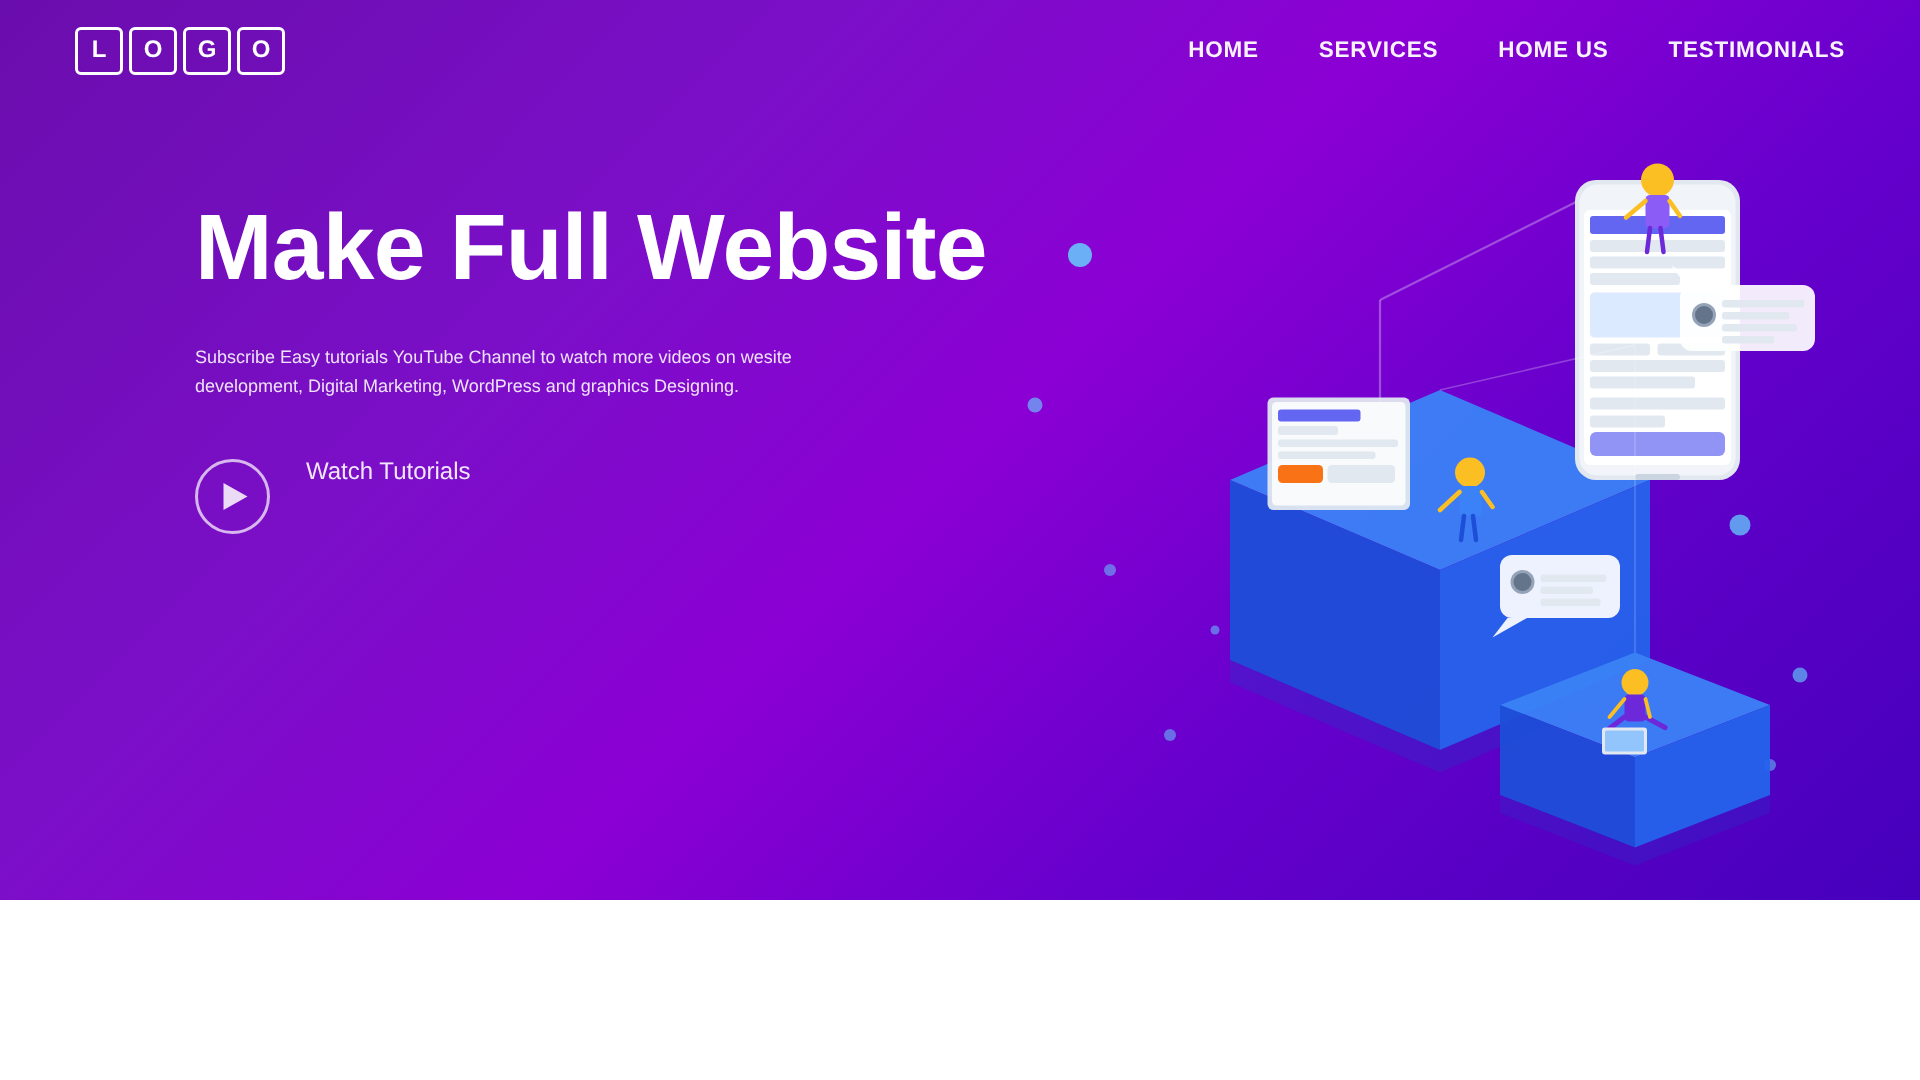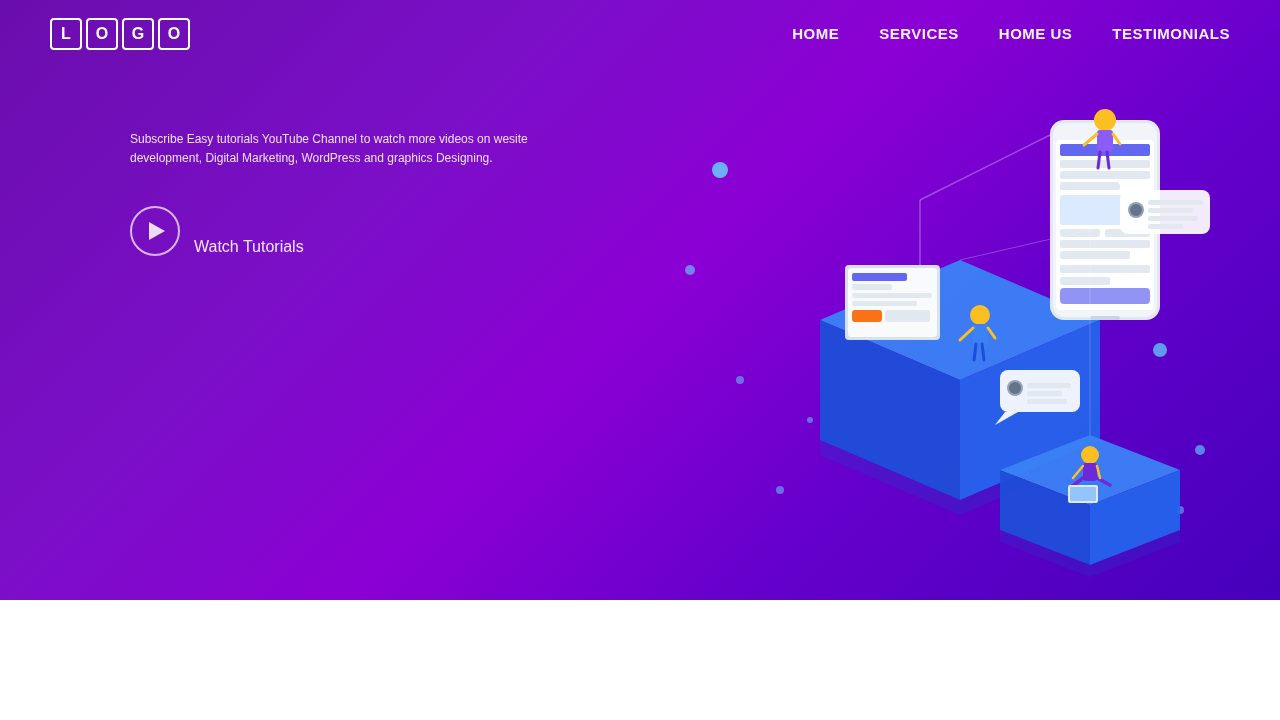--- a/index.html
+++ b/index.html
@@ -104,22 +104,22 @@
     .hero-subtitle {
       font-size: 12px;
       color: rgba(255,255,255,0.88);
       line-height: 1.6;
       margin-bottom: 38px;
       max-width: 440px;
     }
 
     .watch-btn {
       display: flex;
-      align-items: flex-end;
-      gap: 14px;
+      align-items: flex-start;
+      gap: 24px;
       cursor: pointer;
       border: none;
       background: none;
     }
 
     .play-circle {
       width: 50px;
       height: 50px;
       border: 2px solid rgba(255,255,255,0.7);
       border-radius: 50%;
@@ -189,20 +189,21 @@
     </div>
     <ul class="nav-links">
       <li><a>HOME</a></li>
       <li><a>SERVICES</a></li>
       <li><a>HOME US</a></li>
       <li><a>TESTIMONIALS</a></li>
     </ul>
   </nav>
 
   <div class="hero-content">
+    <h1 class="hero-title">Make Full Website</h1>
     <p class="hero-subtitle">Subscribe Easy tutorials YouTube Channel to watch more videos on wesite development, Digital Marketing, WordPress and graphics Designing.</p>
     <button class="watch-btn">
       <div class="play-circle">
         <div class="play-triangle"></div>
       </div>
       <span class="watch-label">Watch Tutorials</span>
     </button>
   </div>
 
   <div class="hero-illustration">

